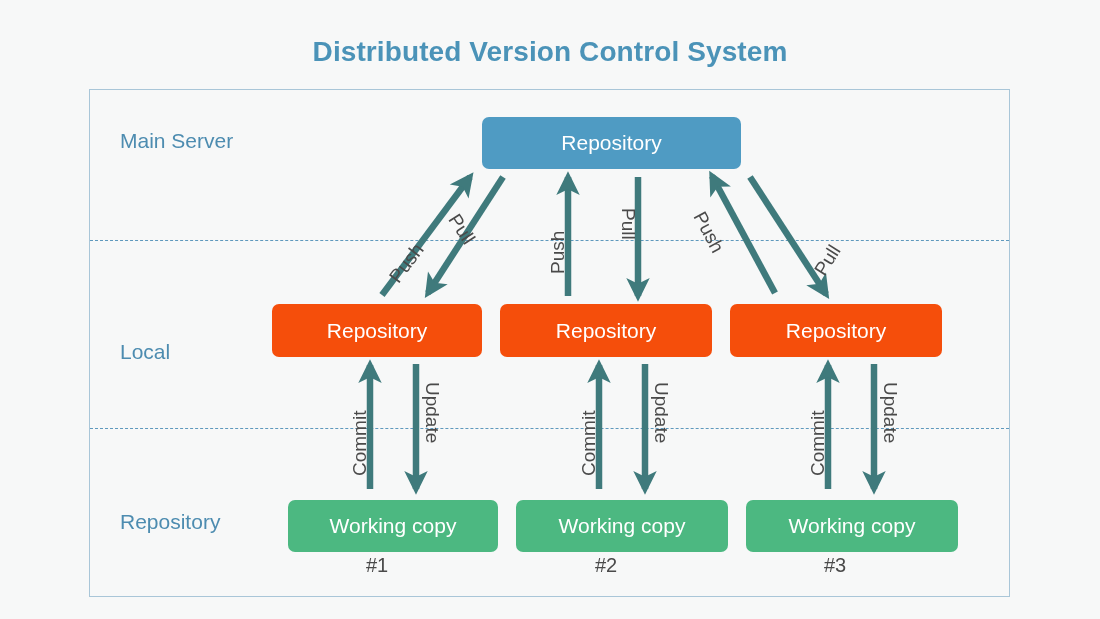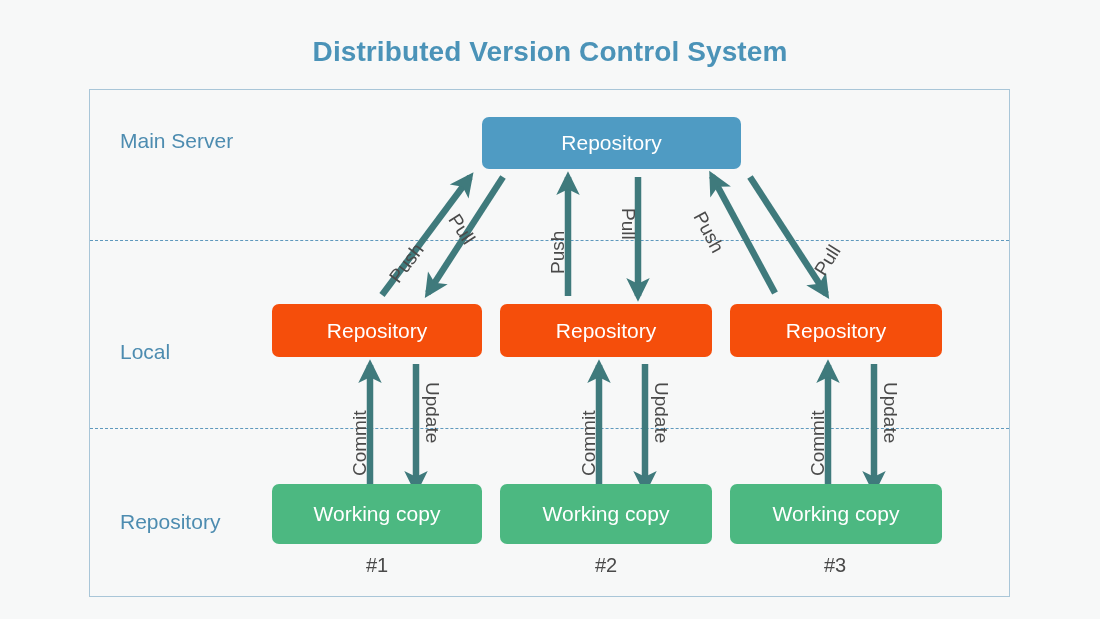--- a/index.html
+++ b/index.html
@@ -88,21 +88,21 @@
     height: 52px;
   }
 
   
   .node.local   { top: 304px; height: 53px; }
   #node-local-1   { left: 272px; width: 210px; }
   #node-local-2   { left: 500px; width: 212px; }
   #node-local-3   { left: 730px; width: 212px; }
 
   
-  .node.station { top: 484px; height: 60px; }
+  .node.station { top: 500px; height: 52px; margin-left: 16px; }
   #node-station-1 { left: 272px; width: 210px; }
   #node-station-2 { left: 500px; width: 212px; }
   #node-station-3 { left: 730px; width: 212px; }
 
   
   .station-number {
     position: absolute;
     top: 554px;
     font-size: 20px;
     color: #4a4a4a;

